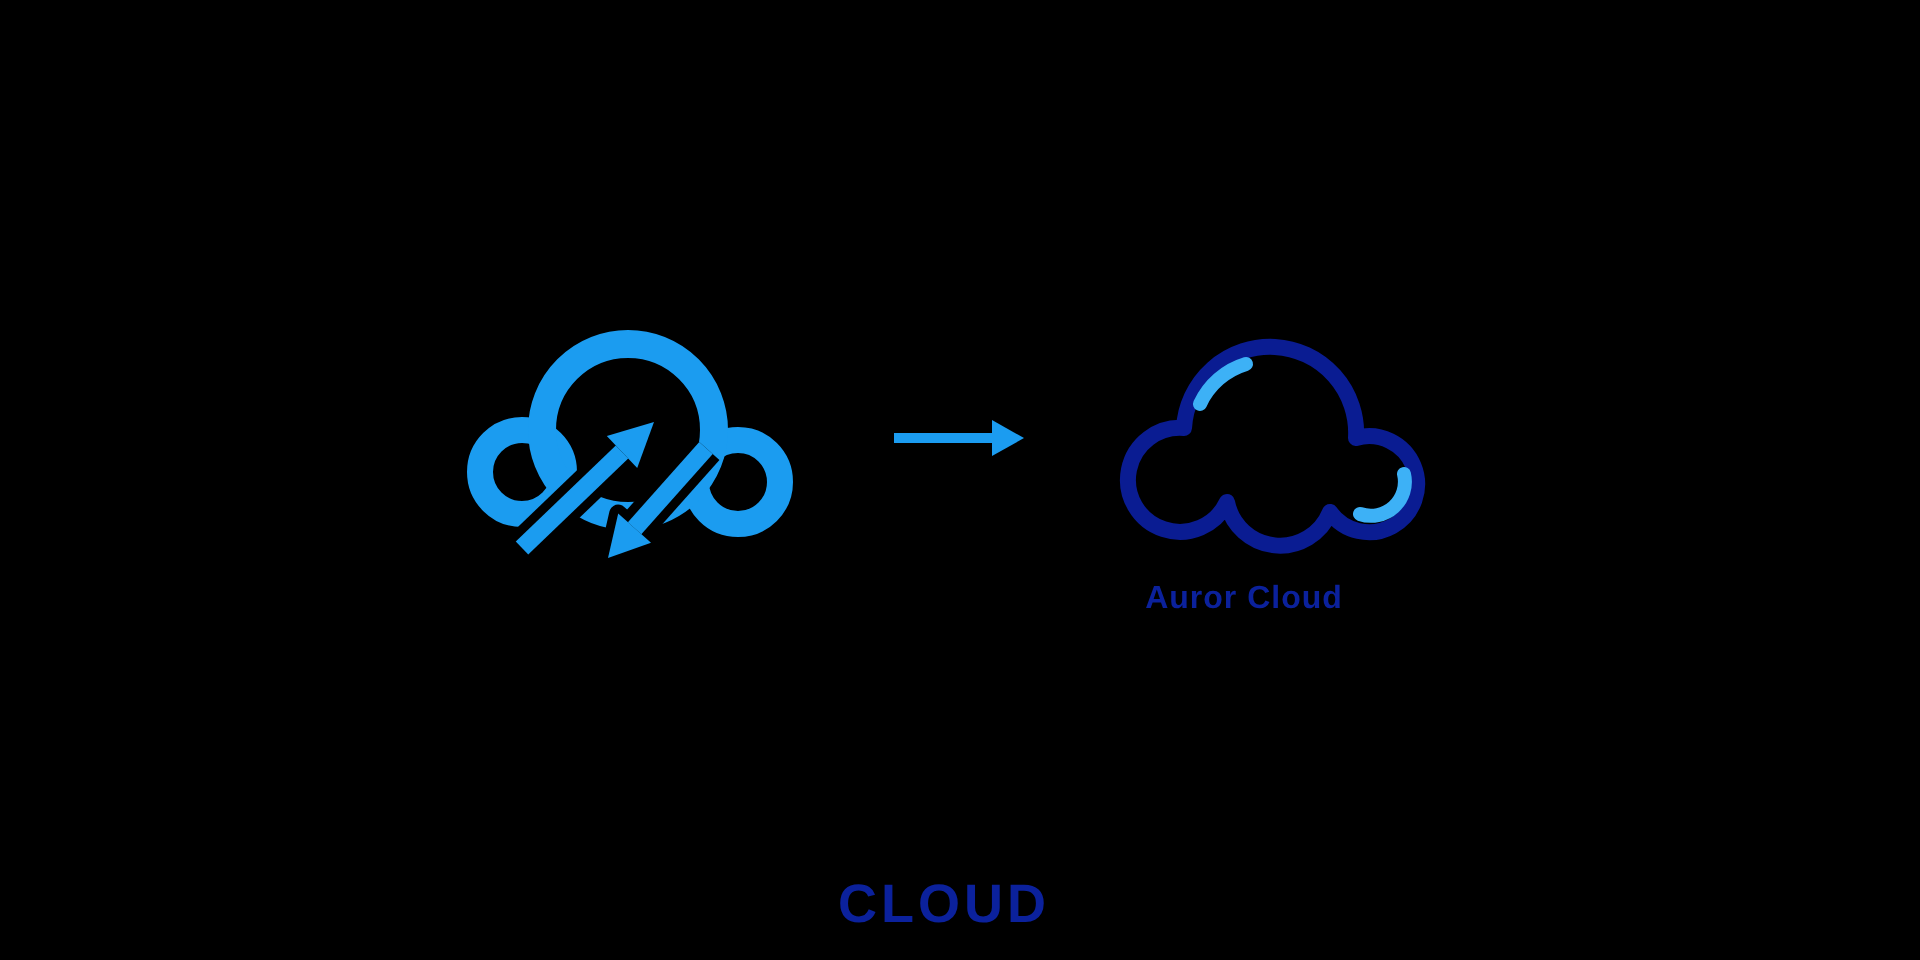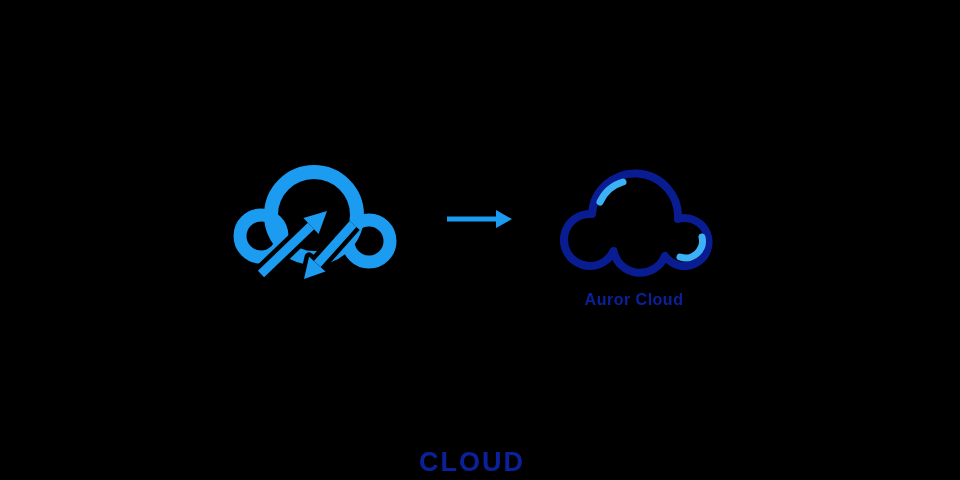--- a/index.html
+++ b/index.html
@@ -12,21 +12,21 @@
   .stage{position:absolute;inset:0;width:960px;height:480px;}
   .abs{position:absolute;}
   .label{
     color:var(--text_navy,#0B219C);
     font-weight:bold;font-size:16px;letter-spacing:.5px;
     text-align:center;white-space:nowrap;
   }
   .caption{
     color:var(--text_navy,#0B219C);
     font-weight:bold;font-size:27px;letter-spacing:2px;
-    text-align:center;white-space:nowrap;margin-top:10px;
+    text-align:center;white-space:nowrap;
   }
   .lb-stroke{stroke:var(--light_blue,#1B9CF0);}
   .lb-fill{fill:var(--light_blue,#1B9CF0);}
   .nv-stroke{stroke:var(--navy,#0A1C92);}
   .hl-stroke{stroke:var(--highlight_blue,#3DB1F6);}
   .bg-stroke{stroke:var(--bg,#000);}
   .bg-fill{fill:var(--bg,#000);}
 </style>
 </head>
 <body>
@@ -67,17 +67,17 @@
   </div>
 
   <div class="abs" style="left:555px;top:160px;width:160px;height:120px;">
     <svg width="160" height="120" viewBox="0 0 160 120">
       <path class="nv-stroke" fill="none" stroke-width="8" stroke-linejoin="round" d="M 37 54 A 43 43 0 1 1 123 59 A 24 24 0 1 1 110 96 A 27 27 0 0 1 58.5 91 A 26 26 0 1 1 37 54 Z"></path>
       <path class="hl-stroke" fill="none" stroke-width="7" stroke-linecap="round" d="M 45 42 A 37 37 0 0 1 68 22"></path>
       <path class="hl-stroke" fill="none" stroke-width="7" stroke-linecap="round" d="M 125 97 A 17 17 0 0 0 147 77"></path>
     </svg>
   </div>
 
-  <div class="abs label" style="left:534px;top:291px;width:200px;">Auror Cloud</div>
+  <div class="abs label" style="left:522px;top:291px;width:200px;">Auror Cloud</div>
 
   <div class="abs caption" style="left:332px;top:437px;width:280px;">CLOUD</div>
 
 </div>
 
 </body></html>

